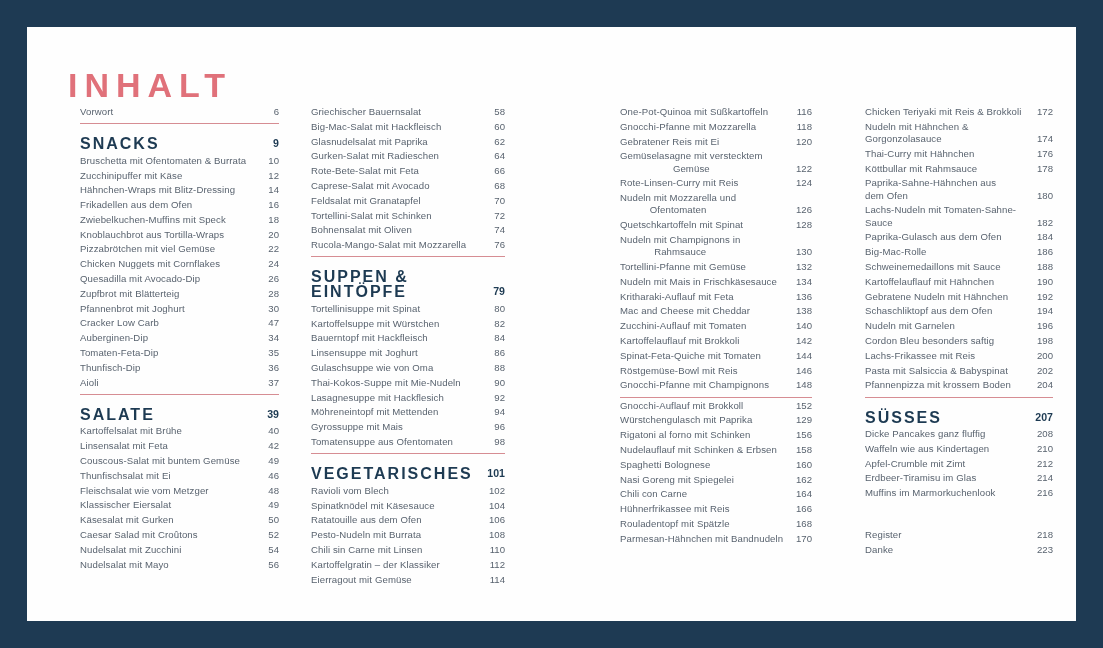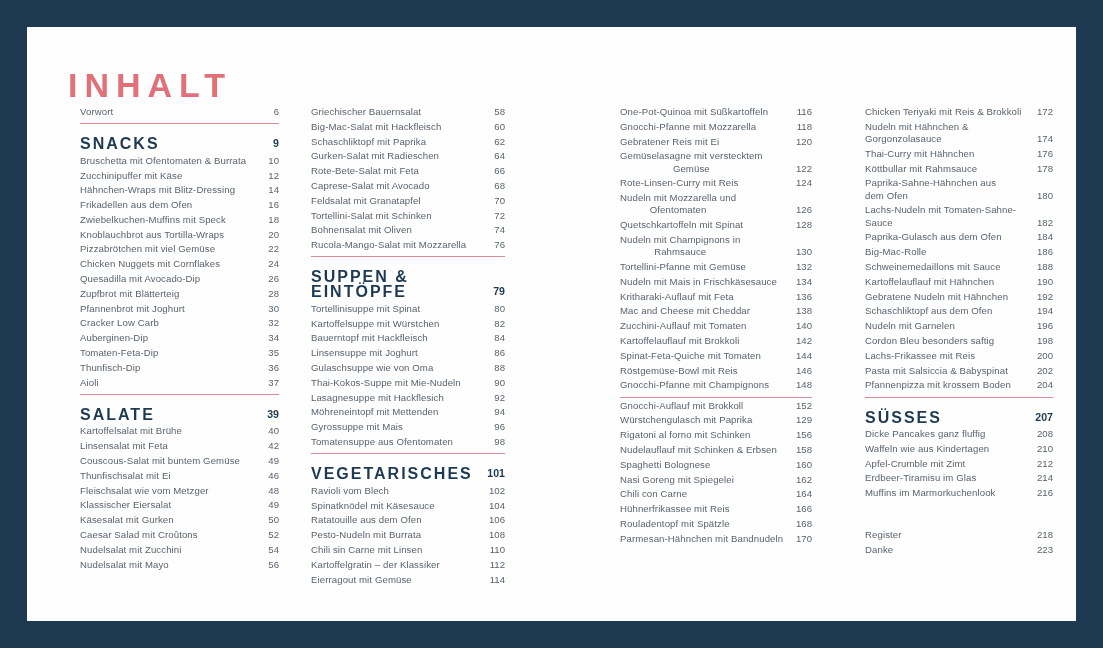--- a/index.html
+++ b/index.html
@@ -77,21 +77,21 @@
           <div class="row entry">
             <span class="name">Zupfbrot mit Blätterteig</span>
             <span class="pg">28</span>
           </div>
           <div class="row entry">
             <span class="name">Pfannenbrot mit Joghurt</span>
             <span class="pg">30</span>
           </div>
           <div class="row entry">
             <span class="name">Cracker Low Carb</span>
-            <span class="pg">32</span>
+            <span class="pg">47</span>
           </div>
           <div class="row entry">
             <span class="name">Auberginen-Dip</span>
             <span class="pg">34</span>
           </div>
           <div class="row entry">
             <span class="name">Tomaten-Feta-Dip</span>
             <span class="pg">35</span>
           </div>
           <div class="row entry">
@@ -151,21 +151,21 @@
       <div class="col c2">
           <div class="row entry">
             <span class="name">Griechischer Bauernsalat</span>
             <span class="pg">58</span>
           </div>
           <div class="row entry">
             <span class="name">Big-Mac-Salat mit Hackfleisch</span>
             <span class="pg">60</span>
           </div>
           <div class="row entry">
-            <span class="name">Schaschliktopf mit Paprika</span>
+            <span class="name">Glasnudelsalat mit Paprika</span>
             <span class="pg">62</span>
           </div>
           <div class="row entry">
             <span class="name">Gurken-Salat mit Radieschen</span>
             <span class="pg">64</span>
           </div>
           <div class="row entry">
             <span class="name">Rote-Bete-Salat mit Feta</span>
             <span class="pg">66</span>
           </div>

